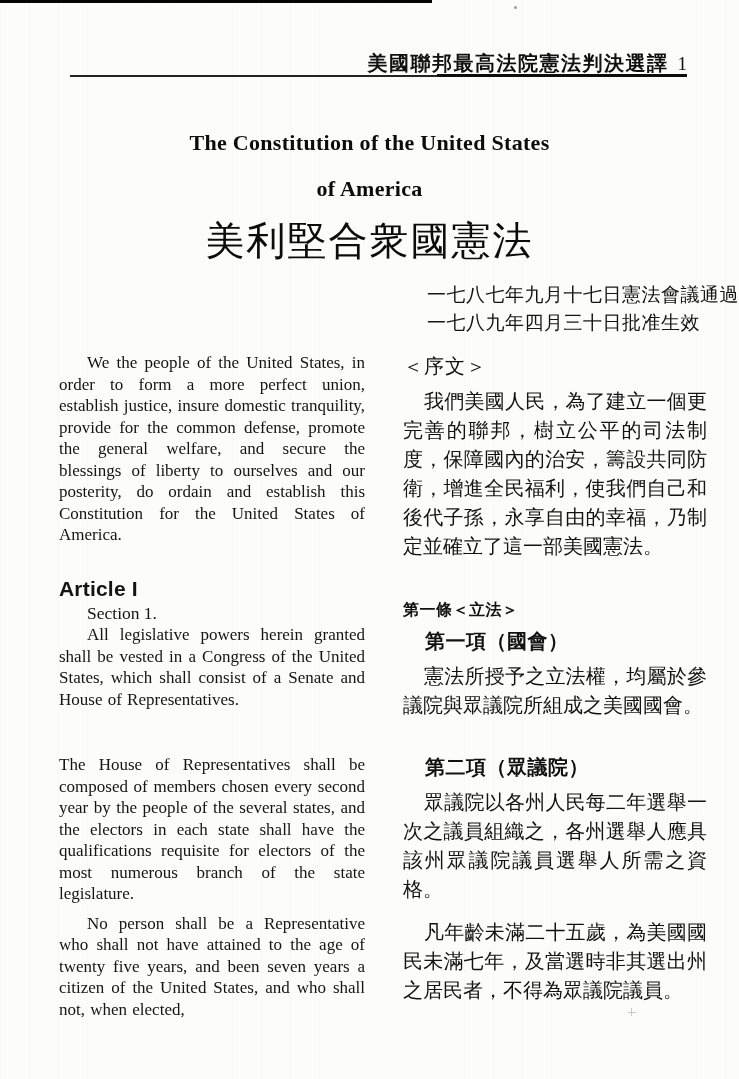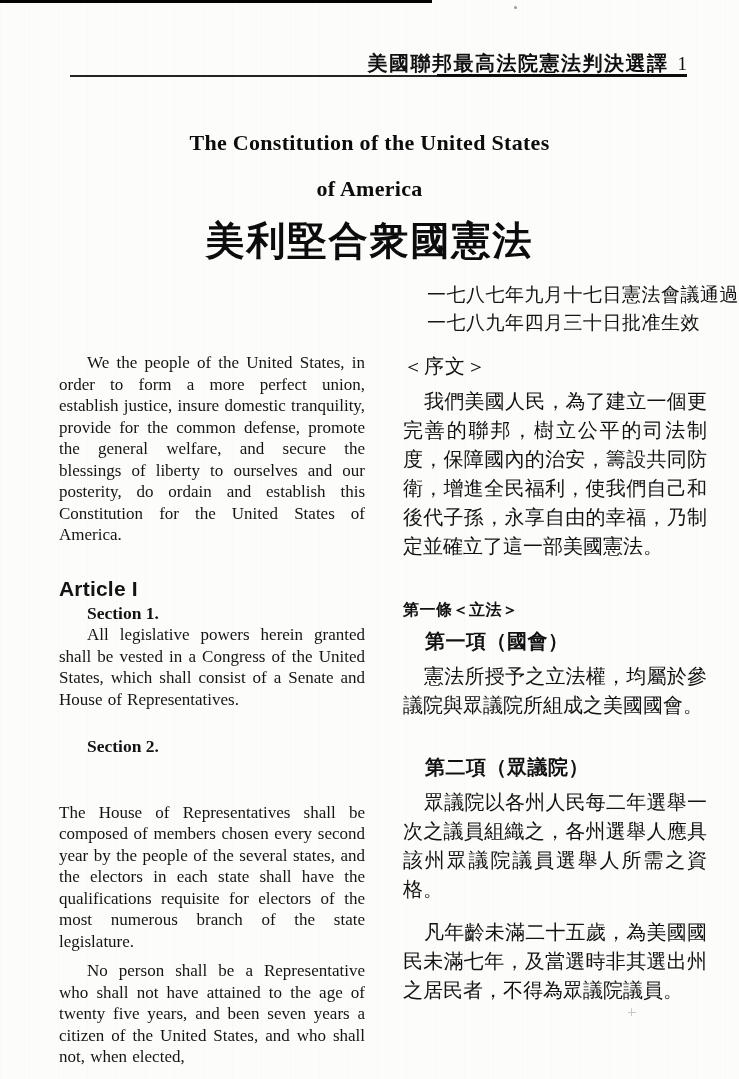--- a/index.html
+++ b/index.html
@@ -19,35 +19,35 @@
   .running-header {
     position:absolute; top:50px; right:52px; font-size:20px; font-weight:600;
     letter-spacing:1.5px; color:#101010; white-space:nowrap;
   }
   .running-header .pgnum { letter-spacing:0; margin-left:9px; font-weight:500; font-size:19px; }
   .rule { position:absolute; top:75px; left:70px; width:617px; height:2px; background:#242424; }
   .rule-thick { position:absolute; top:74px; left:437px; width:250px; height:3px; background:#0d0d0d; }
   
   .title-block { position:absolute; top:120px; left:0; width:739px; text-align:center; color:#0c0c0c; }
   .title-en { font-size:22px; line-height:46px; font-weight:700; letter-spacing:.3px; }
-  .title-zh { font-size:39px; line-height:54px; font-weight:700; letter-spacing:2px; margin-top:2px; }
+  .title-zh { font-size:39px; line-height:54px; font-weight:400; letter-spacing:2px; margin-top:2px; }
   
   .dates { position:absolute; top:281px; left:427px; font-size:19px; line-height:27.5px; color:#141414; letter-spacing:.5px; }
   
   .en-col {
     position:absolute; left:59px; top:352px; width:306px;
     font-size:17px; line-height:21.5px; text-align:justify; color:#141414;
   }
   .en-col p { margin:0; text-indent:28px; word-spacing:1px; }
   .en-col p.flush { text-indent:0;margin-top:44px; }
   .article-h {
     font-family:"Liberation Sans","DejaVu Sans",sans-serif;
     font-weight:700; font-size:21px; line-height:24px; margin-top:31px; letter-spacing:.2px;
   }
-  .section-h { font-weight:700; font-size:17.5px; line-height:21.5px; margin:2px 0 0 28px; }
+  .section-h { font-weight:400; font-size:17.5px; line-height:21.5px; margin:2px 0 0 28px; }
   .section-h.second { margin-top:26px; }
   .en-col p.cont { margin-top:8px; }
   
   .zh-col {
     position:absolute; left:403px; top:352px; width:304px;
     font-size:20px; line-height:29px; text-align:justify; text-justify:inter-ideograph; color:#121212;
   }
   .zh-preface-h { font-size:20px; line-height:29px; letter-spacing:1px; }
   .zh-col p { margin:6px 0 0; text-indent:21px; }
   .zh-article-h { font-size:16px; font-weight:700; line-height:29px; margin-top:34px; letter-spacing:.5px; }
@@ -80,21 +80,20 @@
   <div class="dates">
     <div>一七八七年九月十七日憲法會議通過</div>
     <div>一七八九年四月三十日批准生效</div>
   </div>
 
   <div class="en-col">
     <p>We the people of the United States, in order to form a more perfect union, establish justice, insure domestic tranquility, provide for the common defense, promote the general welfare, and secure the blessings of liberty to ourselves and our posterity, do ordain and establish this Constitution for the United States of America.</p>
     <div class="article-h">Article I</div>
     <div class="section-h">Section 1.</div>
     <p>All legislative powers herein granted shall be vested in a Congress of the United States, which shall consist of a Senate and House of Representatives.</p>
-    <div class="section-h second">Section 2.</div>
     <p class="flush">The House of Representatives shall be composed of members chosen every second year by the people of the several states, and the electors in each state shall have the qualifications requisite for electors of the most numerous branch of the state legislature.</p>
     <p class="cont">No person shall be a Representative who shall not have attained to the age of twenty five years, and been seven years a citizen of the United States, and who shall not, when elected,</p>
   </div>
 
   <div class="zh-col">
     <div class="zh-preface-h">＜序文＞</div>
     <p>我們美國人民，為了建立一個更完善的聯邦，樹立公平的司法制度，保障國內的治安，籌設共同防衛，增進全民福利，使我們自己和後代子孫，永享自由的幸福，乃制定並確立了這一部美國憲法。</p>
     <div class="zh-article-h">第一條＜立法＞</div>
     <div class="zh-clause-h">第一項（國會）</div>
     <p>憲法所授予之立法權，均屬於參議院與眾議院所組成之美國國會。</p>

